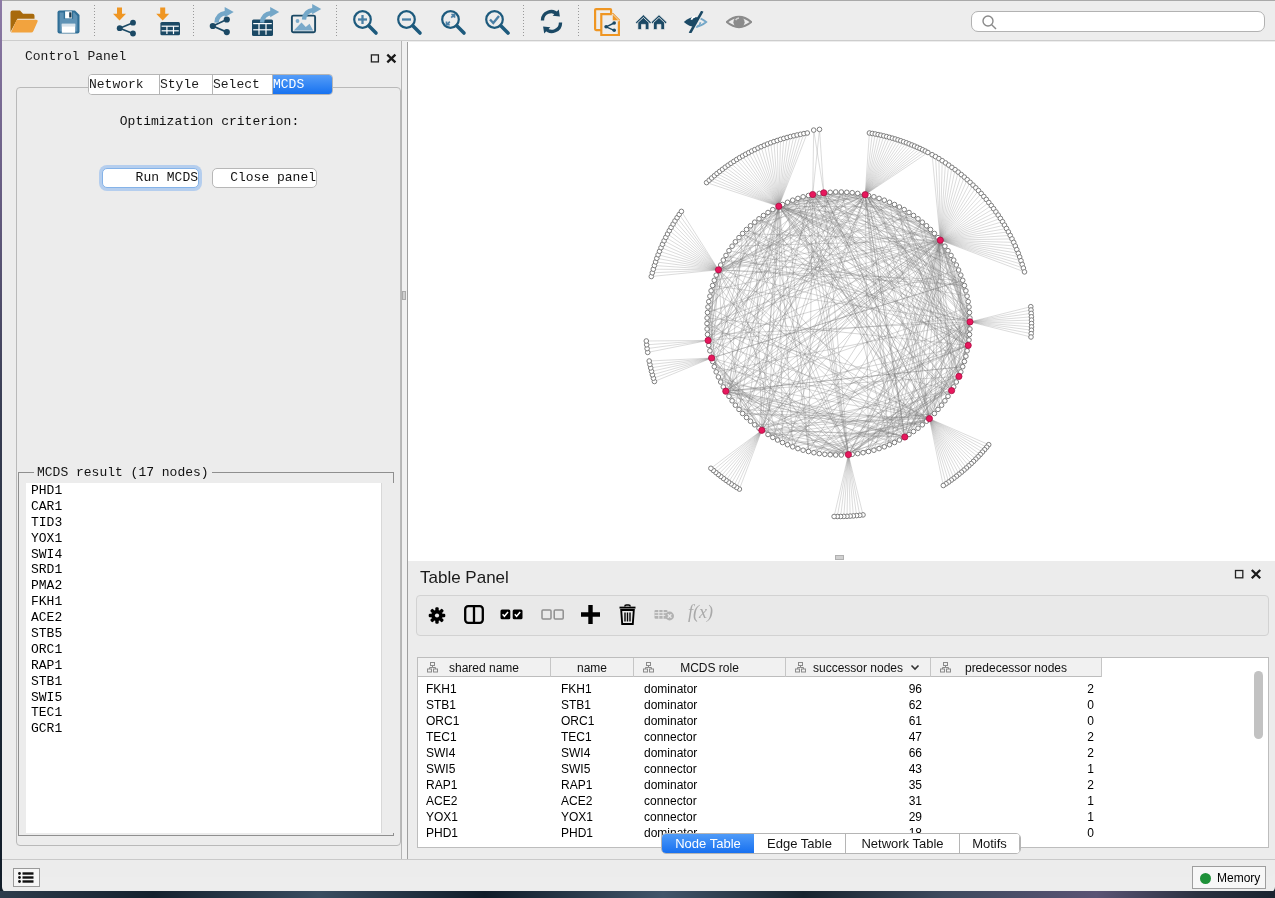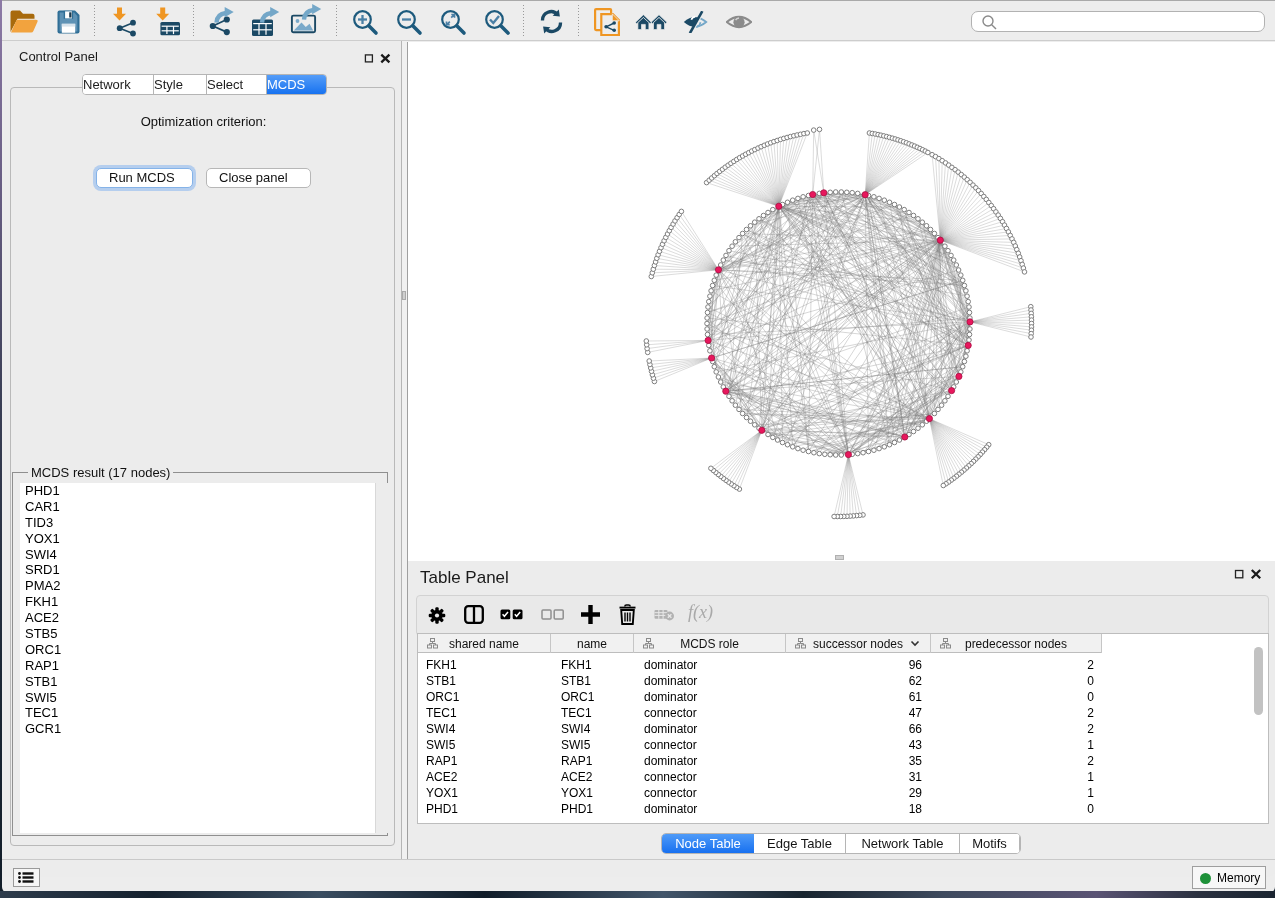--- a/index.html
+++ b/index.html
@@ -18,39 +18,39 @@
 
 #toolbar { left:2px; top:1px; width:1273px; height:40px; background:#ededed;
   border-bottom:1px solid #cdcdcd; }
 .tsep { position:absolute; top:4px; height:32px; width:1px;
   background-image:linear-gradient(#999 1px, transparent 1px);
   background-size:1px 3px; }
 .ticon { position:absolute; top:0; }
 #searchbox { position:absolute; left:969px; top:10px; width:294px; height:21px;
   background:#fff; border:1px solid #b2b2b2; border-radius:7px; }
 
-#cpanel { left:4px; top:41px; width:399px; height:818px; background:#ececec; }
+#cpanel { left:10px; top:41px; width:399px; height:818px; background:#ececec;font-family:Liberation Mono, monospace; }
 #cpTitle { position:absolute; left:15px; top:8px; font-size:13px; color:#1a1a1a; }
 #cpane { position:absolute; left:6px; top:46px; width:385px; height:759px;
   border:1px solid #b9b9b9; border-radius:4px; }
 .tabs { position:absolute; left:78px; top:33px; height:21px; display:flex;
   border:1px solid #b5b5b5; border-radius:4px; overflow:hidden; background:#fff; }
 .tab { font-size:13px; color:#1c1c1c; text-align:left; line-height:19px;
   border-right:1px solid #b5b5b5; background:#fff; }
 .tab.sel { background:linear-gradient(#559df8,#1772f0); color:#fff; border-right:none; }
 #optlbl { position:absolute; left:0; top:73px; width:399px; text-align:center;
   font-size:13px; color:#111; }
 #combo { position:absolute; left:44px; top:96px; width:311px; height:20px;
   background:#fff; border:1px solid #b5b5b5; border-radius:4px; font-size:13px;
   color:#111; line-height:18px; text-align:center; }
 #combo .btn { position:absolute; right:-1px; top:-1px; width:19px; height:20px;
   background:linear-gradient(#5ba0f8,#1a71ef); border-radius:0 4px 4px 0; }
 .btnrow { position:absolute; top:127px; left:0; width:399px; }
 .pbtn { position:absolute; height:20px; background:#fff; border:1px solid #b7b7b7;
-  border-radius:5px; font-size:13px; color:#111; text-align:left; line-height:18px;padding-left:12px; }
+  border-radius:5px; font-size:13px; color:#111; text-align:right; line-height:18px;padding-left:12px; }
 #runbtn { left:92px; width:97px; border-color:#85b3e8;
   box-shadow:0 0 0 3px rgba(125,175,240,.5); }
 #closebtn { left:202px; width:105px; }
 
 #fset { position:absolute; left:8px; top:424px; width:376px; height:372px; }
 #fset .box { position:absolute; left:0; top:7px; width:376px; height:364px;
   border:1px solid #8f8f8f; }
 #fset .leg { position:absolute; left:16px; top:0; background:#ececec; padding:0 3px;
   font-size:13px; color:#111; }
 #mlist { position:absolute; left:8px; top:18px; width:369px; height:350px;
@@ -71,21 +71,21 @@
 #nettitle .txt { position:absolute; left:0; width:994px; text-align:center; top:4px;
   font-size:13px; color:#1c1c1c; }
 #netview { position:absolute; left:0; top:21px; }
 #hhandle { left:835px; top:555px; width:9px; height:5px; background:#d0d0d0; border:1px solid #b0b0b0; }
 
 #tpanel { left:407px; top:561px; width:868px; height:298px; background:#ececec;
   border-left:1px solid #9f9f9f; }
 #tpTitle { position:absolute; left:12px; top:7px; font-size:17px; color:#1a1a1a; }
 #ttool { position:absolute; left:8px; top:34px; width:853px; height:41px;
   background:#e9e9e9; border:1px solid #d2d2d2; border-radius:4px; }
-#tbl { position:absolute; left:9px; top:72px; width:852px; height:191px; background:#fff;
+#tbl { position:absolute; left:9px; top:96px; width:852px; height:191px; background:#fff;
   border:1px solid #bdbdbd; font-size:12px; }
 .hrow { position:absolute; left:0; top:0; height:19px; background:#f1f1f1;
   border-bottom:1px solid #bdbdbd; }
 .hcell { position:absolute; top:0; height:19px; border-right:1px solid #c6c6c6;
   color:#111; }
 .hcell span.lbl { position:absolute; top:3px; width:100%; text-align:center; }
 .trow { position:absolute; height:16px; line-height:16px; color:#000; }
 .tc { position:absolute; white-space:nowrap; }
 .num { text-align:right; }
 #vscroll { position:absolute; right:5px; top:13px; width:9px; height:68px;

